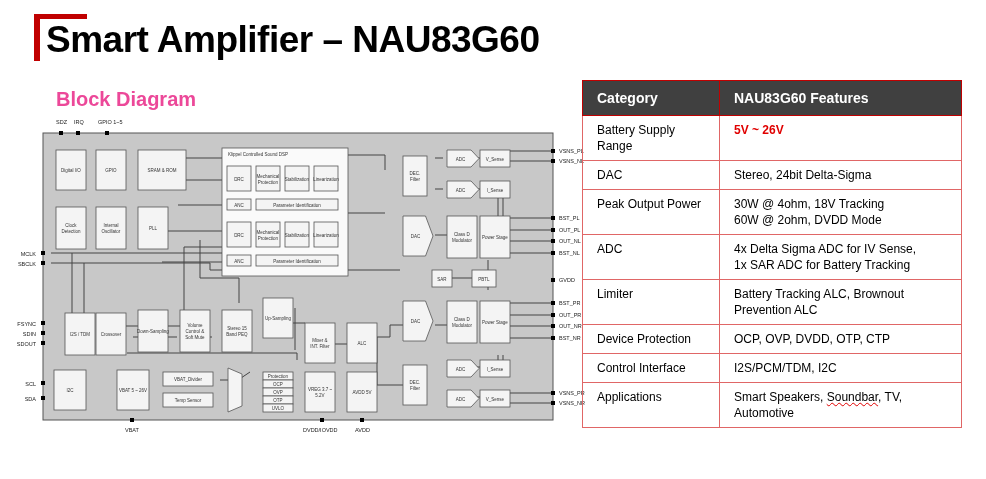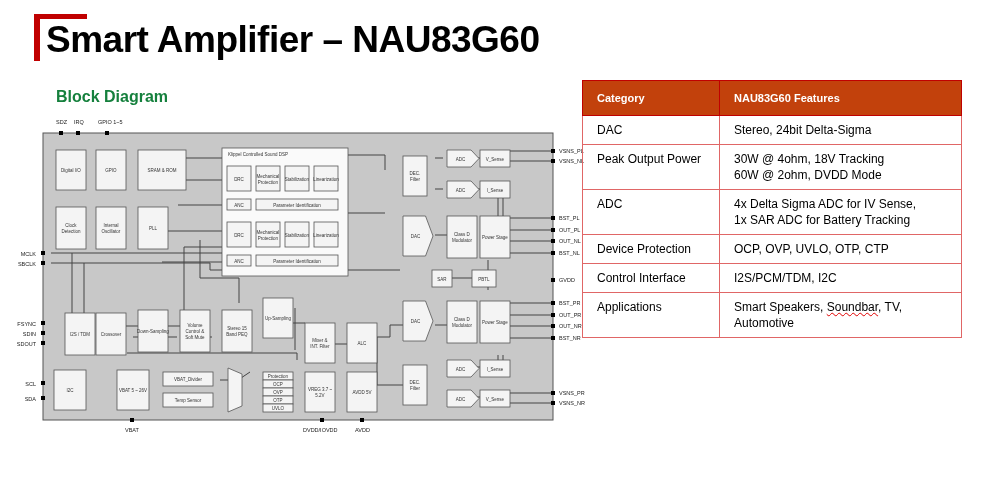--- a/index.html
+++ b/index.html
@@ -1,26 +1,26 @@
 <!DOCTYPE html>
 <html><head>
 <meta charset="utf-8">
 <style>
   html,body{margin:0;padding:0;background:#fff;}
   body{width:986px;height:479px;position:relative;overflow:hidden;font-family:"Liberation Sans",sans-serif;color:#000;}
   .accent-bar-v{position:absolute;left:34px;top:14px;width:6px;height:47px;background:#c00000;}
   .accent-bar-h{position:absolute;left:34px;top:14px;width:53px;height:5px;background:#c00000;}
   .title{position:absolute;left:46px;top:18px;font-size:37px;font-weight:bold;letter-spacing:-0.5px;white-space:nowrap;line-height:44px;}
-  .subtitle{position:absolute;left:56px;top:88px;font-size:16px;font-weight:bold;color:#15803d;}
+  .subtitle{position:absolute;left:56px;top:88px;font-size:20px;font-weight:bold;color:#ec4899;}
   .diagram{position:absolute;left:10px;top:110px;width:575px;height:330px;}
   .diagram svg{width:100%;height:100%;}
   .diagram text{font-family:"Liberation Sans",sans-serif;}
   table.features{position:absolute;left:582px;top:80px;width:380px;border-collapse:collapse;font-size:12px;}
   table.features td,table.features th{border:1.5px solid #e06666;padding:6px 14px 6px 14px;vertical-align:top;text-align:left;line-height:16px;}
-  table.features th{background:#c2410c;color:#fff;font-weight:bold;font-size:11px;padding:9px 14px;border-color:#c00000;}
+  table.features th{background:#404040;color:#fff;font-weight:bold;font-size:14px;padding:9px 14px;border-color:#c00000;}
   table.features td.cat{width:108px;}
   .red{color:#e00000;font-weight:bold;}
   .squig{text-decoration:underline wavy #e00000;text-decoration-thickness:1px;text-align:center;}
 </style>
 </head>
 <body>
 
 <div class="accent-bar-v"></div>
 <div class="accent-bar-h"></div>
 <div class="title">Smart Amplifier – NAU83G60</div>
@@ -276,43 +276,56 @@
 
 <table class="features">
   <thead>
     <tr>
       <th>Category</th>
       <th>NAU83G60 Features</th>
     </tr>
   </thead>
   <tbody id="table-body">
       <tr>
+        <td class="cat">Battery Supply Range</td>
+        <td>
+          <div class="red">5V ~ 26V</div>
+        </td>
+      </tr>
+      <tr>
         <td class="cat">DAC</td>
         <td>
           <div>Stereo, 24bit Delta-Sigma</div>
         </td>
       </tr>
       <tr>
         <td class="cat">Peak Output Power</td>
         <td>
           <div>30W @ 4ohm, 18V Tracking</div>
           <div>60W @ 2ohm, DVDD Mode</div>
         </td>
       </tr>
       <tr>
         <td class="cat">ADC</td>
         <td>
           <div>4x Delta Sigma ADC for IV Sense,</div>
           <div>1x SAR ADC for Battery Tracking</div>
         </td>
       </tr>
       <tr>
+        <td class="cat">Limiter</td>
+        <td>
+          <div>Battery Tracking ALC, Brownout</div>
+          <div>Prevention ALC</div>
+        </td>
+      </tr>
+      <tr>
         <td class="cat">Device Protection</td>
         <td>
-          <div>OCP, OVP, UVLO, OTP, CTP</div>
+          <div>OCP, OVP, DVDD, OTP, CTP</div>
         </td>
       </tr>
       <tr>
         <td class="cat">Control Interface</td>
         <td>
           <div>I2S/PCM/TDM, I2C</div>
         </td>
       </tr>
       <tr>
         <td class="cat">Applications</td>

